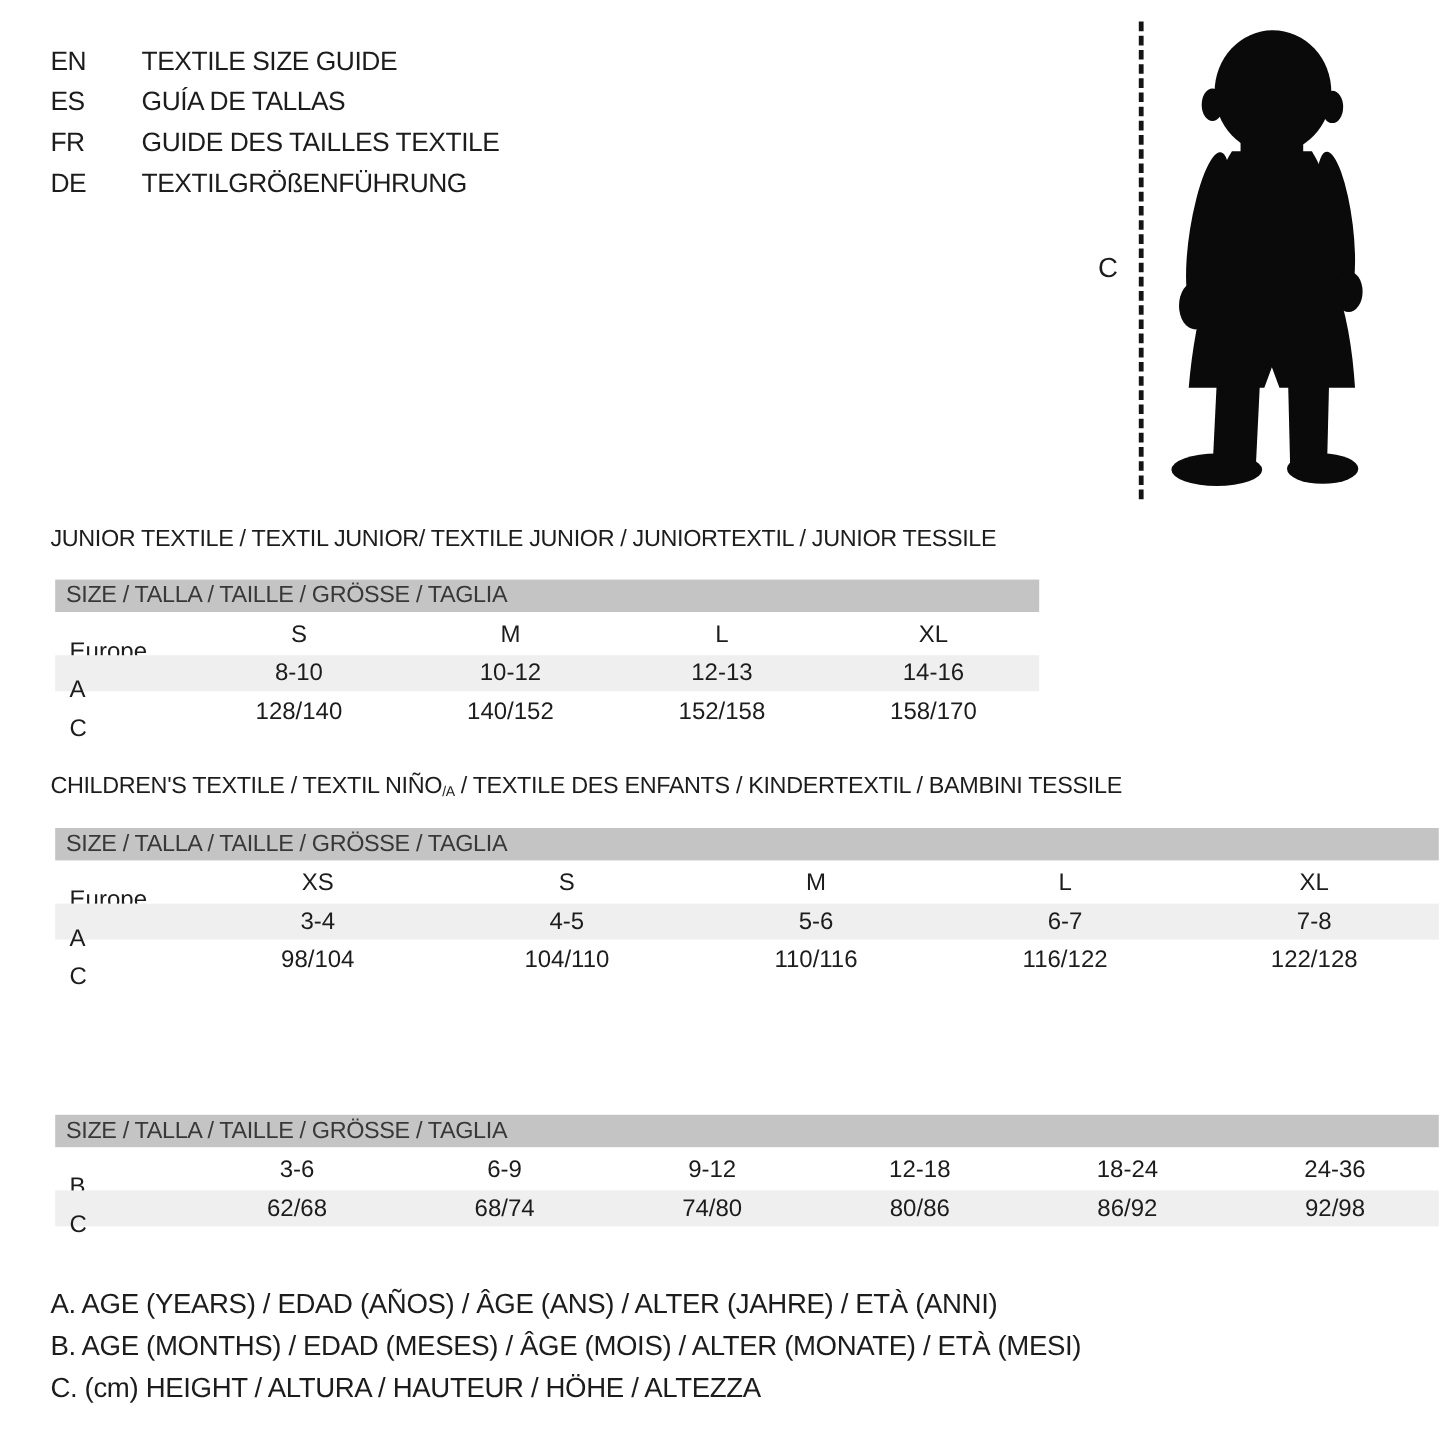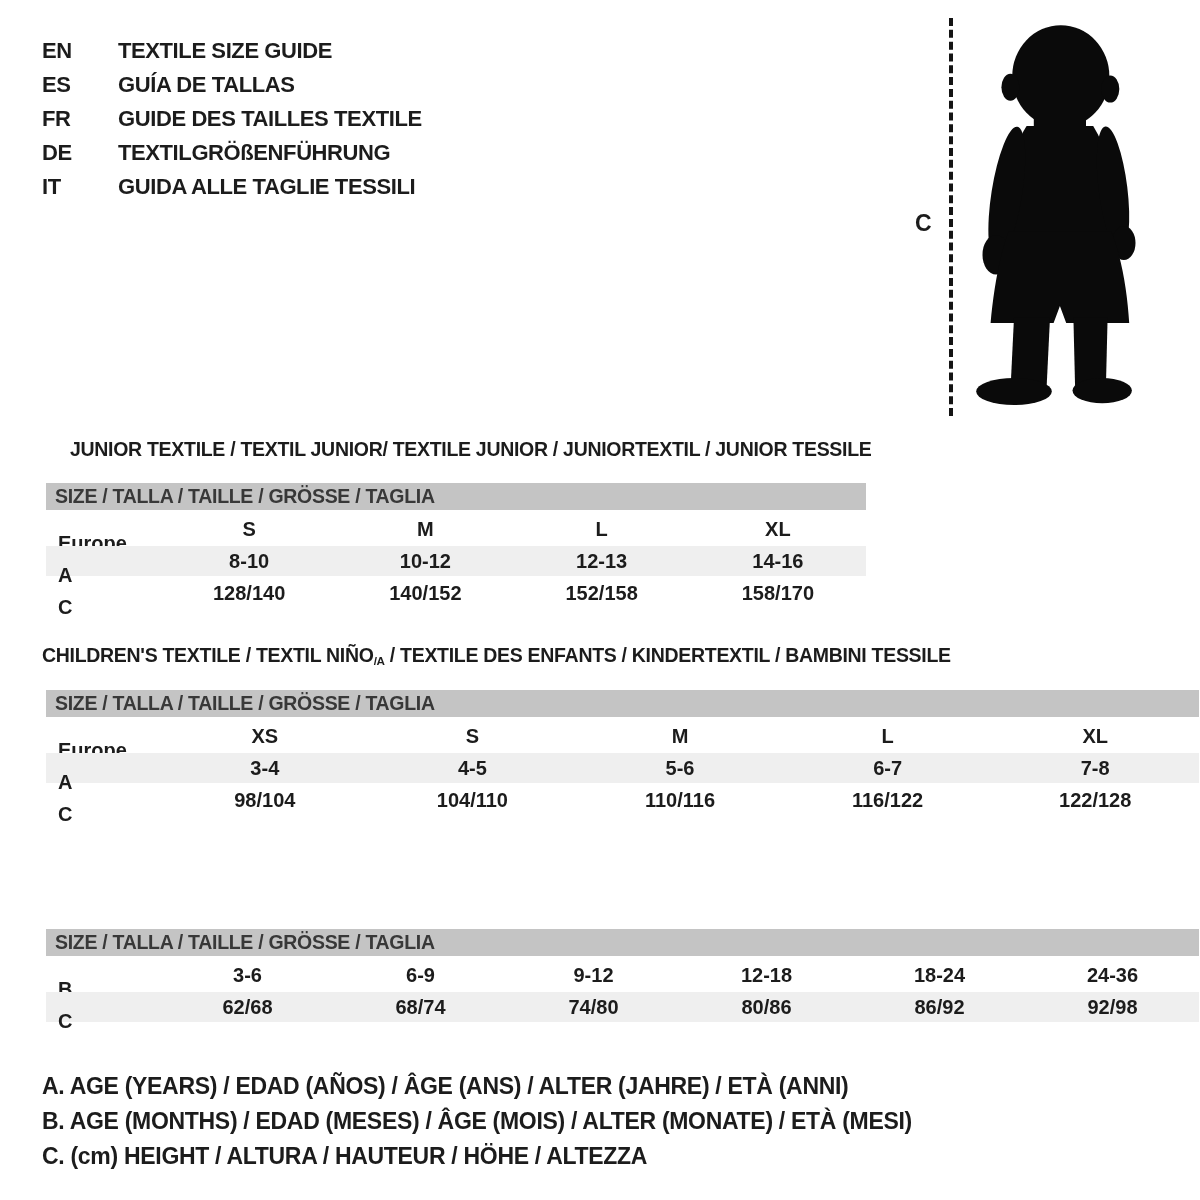--- a/index.html
+++ b/index.html
@@ -1,35 +1,35 @@
 <!DOCTYPE html>
 <html><head>
 <meta charset="utf-8">
 <style>
   html,body { margin:0; padding:0; background:#ffffff; }
   .page {
     position:relative; width:1200px; height:1200px; background:#ffffff;
-    font-family:"Liberation Sans","DejaVu Sans",sans-serif; font-weight:700;
+    font-family:"Liberation Sans","DejaVu Sans",sans-serif; font-weight:400;
     color:#1c1c1c; overflow:hidden;
   }
 
   
   .lang-list { position:absolute; left:42px; top:34px; }
   .lang-row { display:flex; height:34px; align-items:center; font-size:22px; letter-spacing:-0.4px; }
   .lang-code { width:76px; }
 
   
   .figure { position:absolute; left:905px; top:10px; width:280px; height:415px; }
   .measure-label { position:absolute; left:10px; top:200px; font-size:23px; }
   .dash-line { position:absolute; left:44px; top:8px; height:398px; width:0; border-left:4px dashed #141414; }
   .silhouette { position:absolute; left:64px; top:2px; width:180px; height:408px; }
 
   
   .section-title { position:absolute; left:42px; font-size:19.5px; letter-spacing:-0.3px; white-space:nowrap; }
-  .title-junior   { top:438px;margin-left:28px; }
+  .title-junior   { top:438px; }
   .title-children { top:644px; }
   .title-babies   { top:847px; line-height:36px; }
   .title-sub { font-size:0.6em; vertical-align:-0.22em; }
 
   
   .size-table { position:absolute; left:46px; }
   .table-junior   { top:483px; width:820px;  }
   .table-children { top:690px; width:1153px; }
   .table-babies   { top:929px; width:1153px; }
   .bar {
@@ -61,24 +61,20 @@
       <span class="lang-code">ES</span>
       <span class="lang-title">GUÍA DE TALLAS</span>
     </div>
     <div class="lang-row">
       <span class="lang-code">FR</span>
       <span class="lang-title">GUIDE DES TAILLES TEXTILE</span>
     </div>
     <div class="lang-row">
       <span class="lang-code">DE</span>
       <span class="lang-title">TEXTILGRÖßENFÜHRUNG</span>
-    </div>
-    <div class="lang-row">
-      <span class="lang-code">IT</span>
-      <span class="lang-title">GUIDA ALLE TAGLIE TESSILI</span>
     </div>
   </div>
 
   <div class="figure">
     <span class="measure-label">C</span>
     <div class="dash-line"></div>
     <svg class="silhouette" viewBox="0 0 200 430" preserveAspectRatio="xMidYMid meet">
       <g fill="#0a0a0a">
         <ellipse cx="102" cy="60" rx="54" ry="57"></ellipse>
         <ellipse cx="46" cy="72" rx="10" ry="15"></ellipse>

